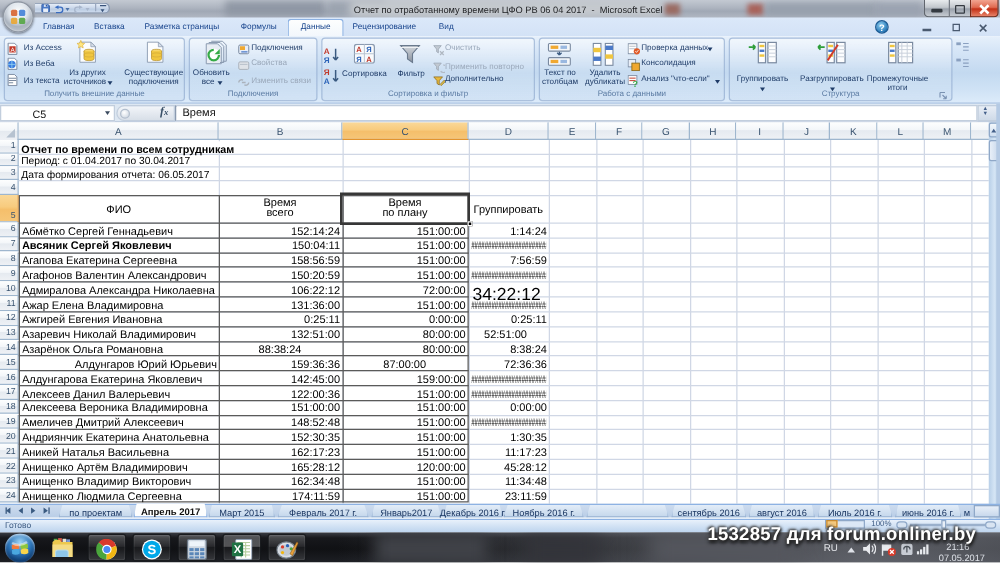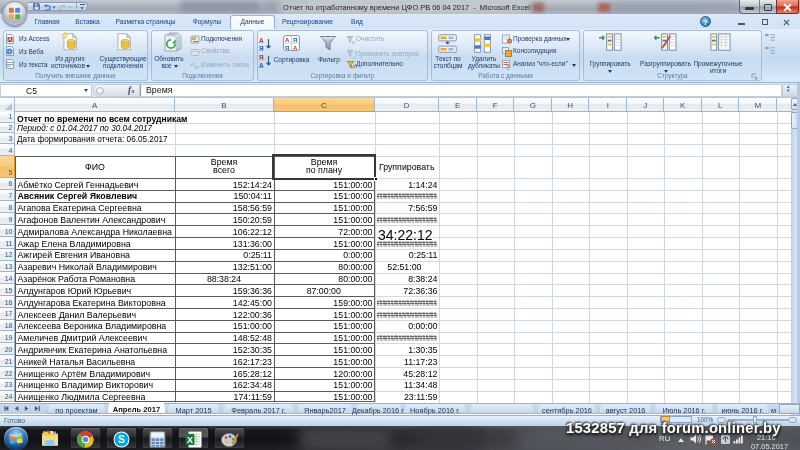--- a/index.html
+++ b/index.html
@@ -401,21 +401,21 @@
 <div class="ab" style="left:15px;top:319.7px;width:776px;height:1px;background:#d0d7e5;"></div>
 <div class="ab" style="left:15px;top:331.6px;width:776px;height:1px;background:#d0d7e5;"></div>
 <div class="ab" style="left:15px;top:343.4px;width:776px;height:1px;background:#d0d7e5;"></div>
 <div class="ab" style="left:15px;top:355.2px;width:776px;height:1px;background:#d0d7e5;"></div>
 <div class="ab" style="left:15px;top:367.0px;width:776px;height:1px;background:#d0d7e5;"></div>
 <div class="ab" style="left:15px;top:378.8px;width:776px;height:1px;background:#d0d7e5;"></div>
 <div class="ab" style="left:15px;top:390.7px;width:776px;height:1px;background:#d0d7e5;"></div>
 <div class="ab" style="left:15px;top:402.5px;width:776px;height:1px;background:#d0d7e5;"></div>
 <div class="ab" style="left:160px;top:112.5px;width:40px;height:9.6px;background:#fff;"></div>
 <div class="tx" style="left:17px;top:113.6px;font-size:8.6px;font-weight:bold;color:#000;">Отчет по времени по всем сотрудникам</div>
-<div class="tx" style="left:17px;top:124.4px;font-size:8.2px;color:#000;font-style:italic;">Период:  с 01.04.2017 по 30.04.2017</div>
+<div class="tx" style="left:17px;top:124.4px;font-size:8.2px;color:#000;">Период:  с 01.04.2017 по 30.04.2017</div>
 <div class="tx" style="left:17px;top:135.0px;font-size:8.2px;color:#000;">Дата формирования отчета: 06.05.2017</div>
 <div class="ab" style="left:15px;top:155.8px;width:359.5px;height:246.7px;border:1px solid #5a5a5a;"></div>
 <div class="ab" style="left:174.5px;top:155.8px;width:1px;height:246.7px;background:#5a5a5a;"></div>
 <div class="ab" style="left:273.5px;top:155.8px;width:1px;height:246.7px;background:#5a5a5a;"></div>
 <div class="ab" style="left:15px;top:177.9px;width:359.5px;height:1px;background:#5a5a5a;"></div>
 <div class="ab" style="left:15px;top:189.7px;width:359.5px;height:1px;background:#5a5a5a;"></div>
 <div class="ab" style="left:15px;top:201.5px;width:359.5px;height:1px;background:#5a5a5a;"></div>
 <div class="ab" style="left:15px;top:213.4px;width:359.5px;height:1px;background:#5a5a5a;"></div>
 <div class="ab" style="left:15px;top:225.2px;width:359.5px;height:1px;background:#5a5a5a;"></div>
 <div class="ab" style="left:15px;top:237.0px;width:359.5px;height:1px;background:#5a5a5a;"></div>
@@ -463,29 +463,29 @@
 <div class="tx" style="left:275px;top:238.6px;width:97.5px;text-align:right;font-size:8.8px;color:#000;">151:00:00</div>
 <div class="tx" style="left:376.5px;top:238.6px;width:109px;overflow:hidden;font-size:8.8px;color:#000;transform:scaleX(0.55);transform-origin:0 0;">########################</div>
 <div class="tx" style="left:17.5px;top:250.4px;width:156px;overflow:hidden;font-size:8.8px;color:#000;">Ажгирей Евгения Ивановна</div>
 <div class="tx" style="left:176px;top:250.4px;width:96px;text-align:right;font-size:8.8px;color:#000;">0:25:11</div>
 <div class="tx" style="left:275px;top:250.4px;width:97.5px;text-align:right;font-size:8.8px;color:#000;">0:00:00</div>
 <div class="tx" style="left:374.5px;top:250.4px;width:63px;text-align:right;font-size:8.8px;color:#000;">0:25:11</div>
 <div class="tx" style="left:17.5px;top:262.2px;width:156px;overflow:hidden;font-size:8.8px;color:#000;">Азаревич Николай Владимирович</div>
 <div class="tx" style="left:176px;top:262.2px;width:96px;text-align:right;font-size:8.8px;color:#000;">132:51:00</div>
 <div class="tx" style="left:275px;top:262.2px;width:97.5px;text-align:right;font-size:8.8px;color:#000;">80:00:00</div>
 <div class="tx" style="left:374.5px;top:262.2px;width:47px;text-align:right;font-size:8.8px;color:#000;">52:51:00</div>
-<div class="tx" style="left:17.5px;top:274.1px;width:156px;overflow:hidden;font-size:8.8px;color:#000;">Азарёнок Работа Романовна</div>
+<div class="tx" style="left:17.5px;top:274.1px;width:156px;overflow:hidden;font-size:8.8px;color:#000;">Азарёнок Ольга Романовна</div>
 <div class="tx" style="left:176px;top:274.1px;width:96px;text-align:center;font-size:8.8px;color:#000;">88:38:24</div>
 <div class="tx" style="left:275px;top:274.1px;width:97.5px;text-align:right;font-size:8.8px;color:#000;">80:00:00</div>
 <div class="tx" style="left:374.5px;top:274.1px;width:63px;text-align:right;font-size:8.8px;color:#000;">8:38:24</div>
-<div class="tx" style="left:17.5px;top:285.9px;width:156px;overflow:hidden;font-size:8.8px;color:#000;">Алдунгаров Юрий Юрьевич</div>
+<div class="tx" style="left:17.5px;top:285.9px;width:156px;overflow:hidden;font-size:8.8px;color:#000;text-align:right;">Алдунгаров Юрий Юрьевич</div>
 <div class="tx" style="left:176px;top:285.9px;width:96px;text-align:right;font-size:8.8px;color:#000;">159:36:36</div>
 <div class="tx" style="left:275px;top:285.9px;width:97.5px;text-align:center;font-size:8.8px;color:#000;">87:00:00</div>
 <div class="tx" style="left:374.5px;top:285.9px;width:63px;text-align:right;font-size:8.8px;color:#000;">72:36:36</div>
-<div class="tx" style="left:17.5px;top:297.7px;width:156px;overflow:hidden;font-size:8.8px;color:#000;">Алдунгарова Екатерина Викторовна</div>
+<div class="tx" style="left:17.5px;top:297.7px;width:156px;overflow:hidden;font-size:8.8px;color:#000;">Алдунгарова Екатерина Яковлевич</div>
 <div class="tx" style="left:176px;top:297.7px;width:96px;text-align:right;font-size:8.8px;color:#000;">142:45:00</div>
 <div class="tx" style="left:275px;top:297.7px;width:97.5px;text-align:right;font-size:8.8px;color:#000;">159:00:00</div>
 <div class="tx" style="left:376.5px;top:297.7px;width:109px;overflow:hidden;font-size:8.8px;color:#000;transform:scaleX(0.55);transform-origin:0 0;">########################</div>
 <div class="tx" style="left:17.5px;top:309.5px;width:156px;overflow:hidden;font-size:8.8px;color:#000;">Алексеев Данил Валерьевич</div>
 <div class="tx" style="left:176px;top:309.5px;width:96px;text-align:right;font-size:8.8px;color:#000;">122:00:36</div>
 <div class="tx" style="left:275px;top:309.5px;width:97.5px;text-align:right;font-size:8.8px;color:#000;">151:00:00</div>
 <div class="tx" style="left:376.5px;top:309.5px;width:109px;overflow:hidden;font-size:8.8px;color:#000;transform:scaleX(0.55);transform-origin:0 0;">########################</div>
 <div class="tx" style="left:17.5px;top:321.3px;width:156px;overflow:hidden;font-size:8.8px;color:#000;">Алексеева Вероника Владимировна</div>
 <div class="tx" style="left:176px;top:321.3px;width:96px;text-align:right;font-size:8.8px;color:#000;">151:00:00</div>
 <div class="tx" style="left:275px;top:321.3px;width:97.5px;text-align:right;font-size:8.8px;color:#000;">151:00:00</div>

